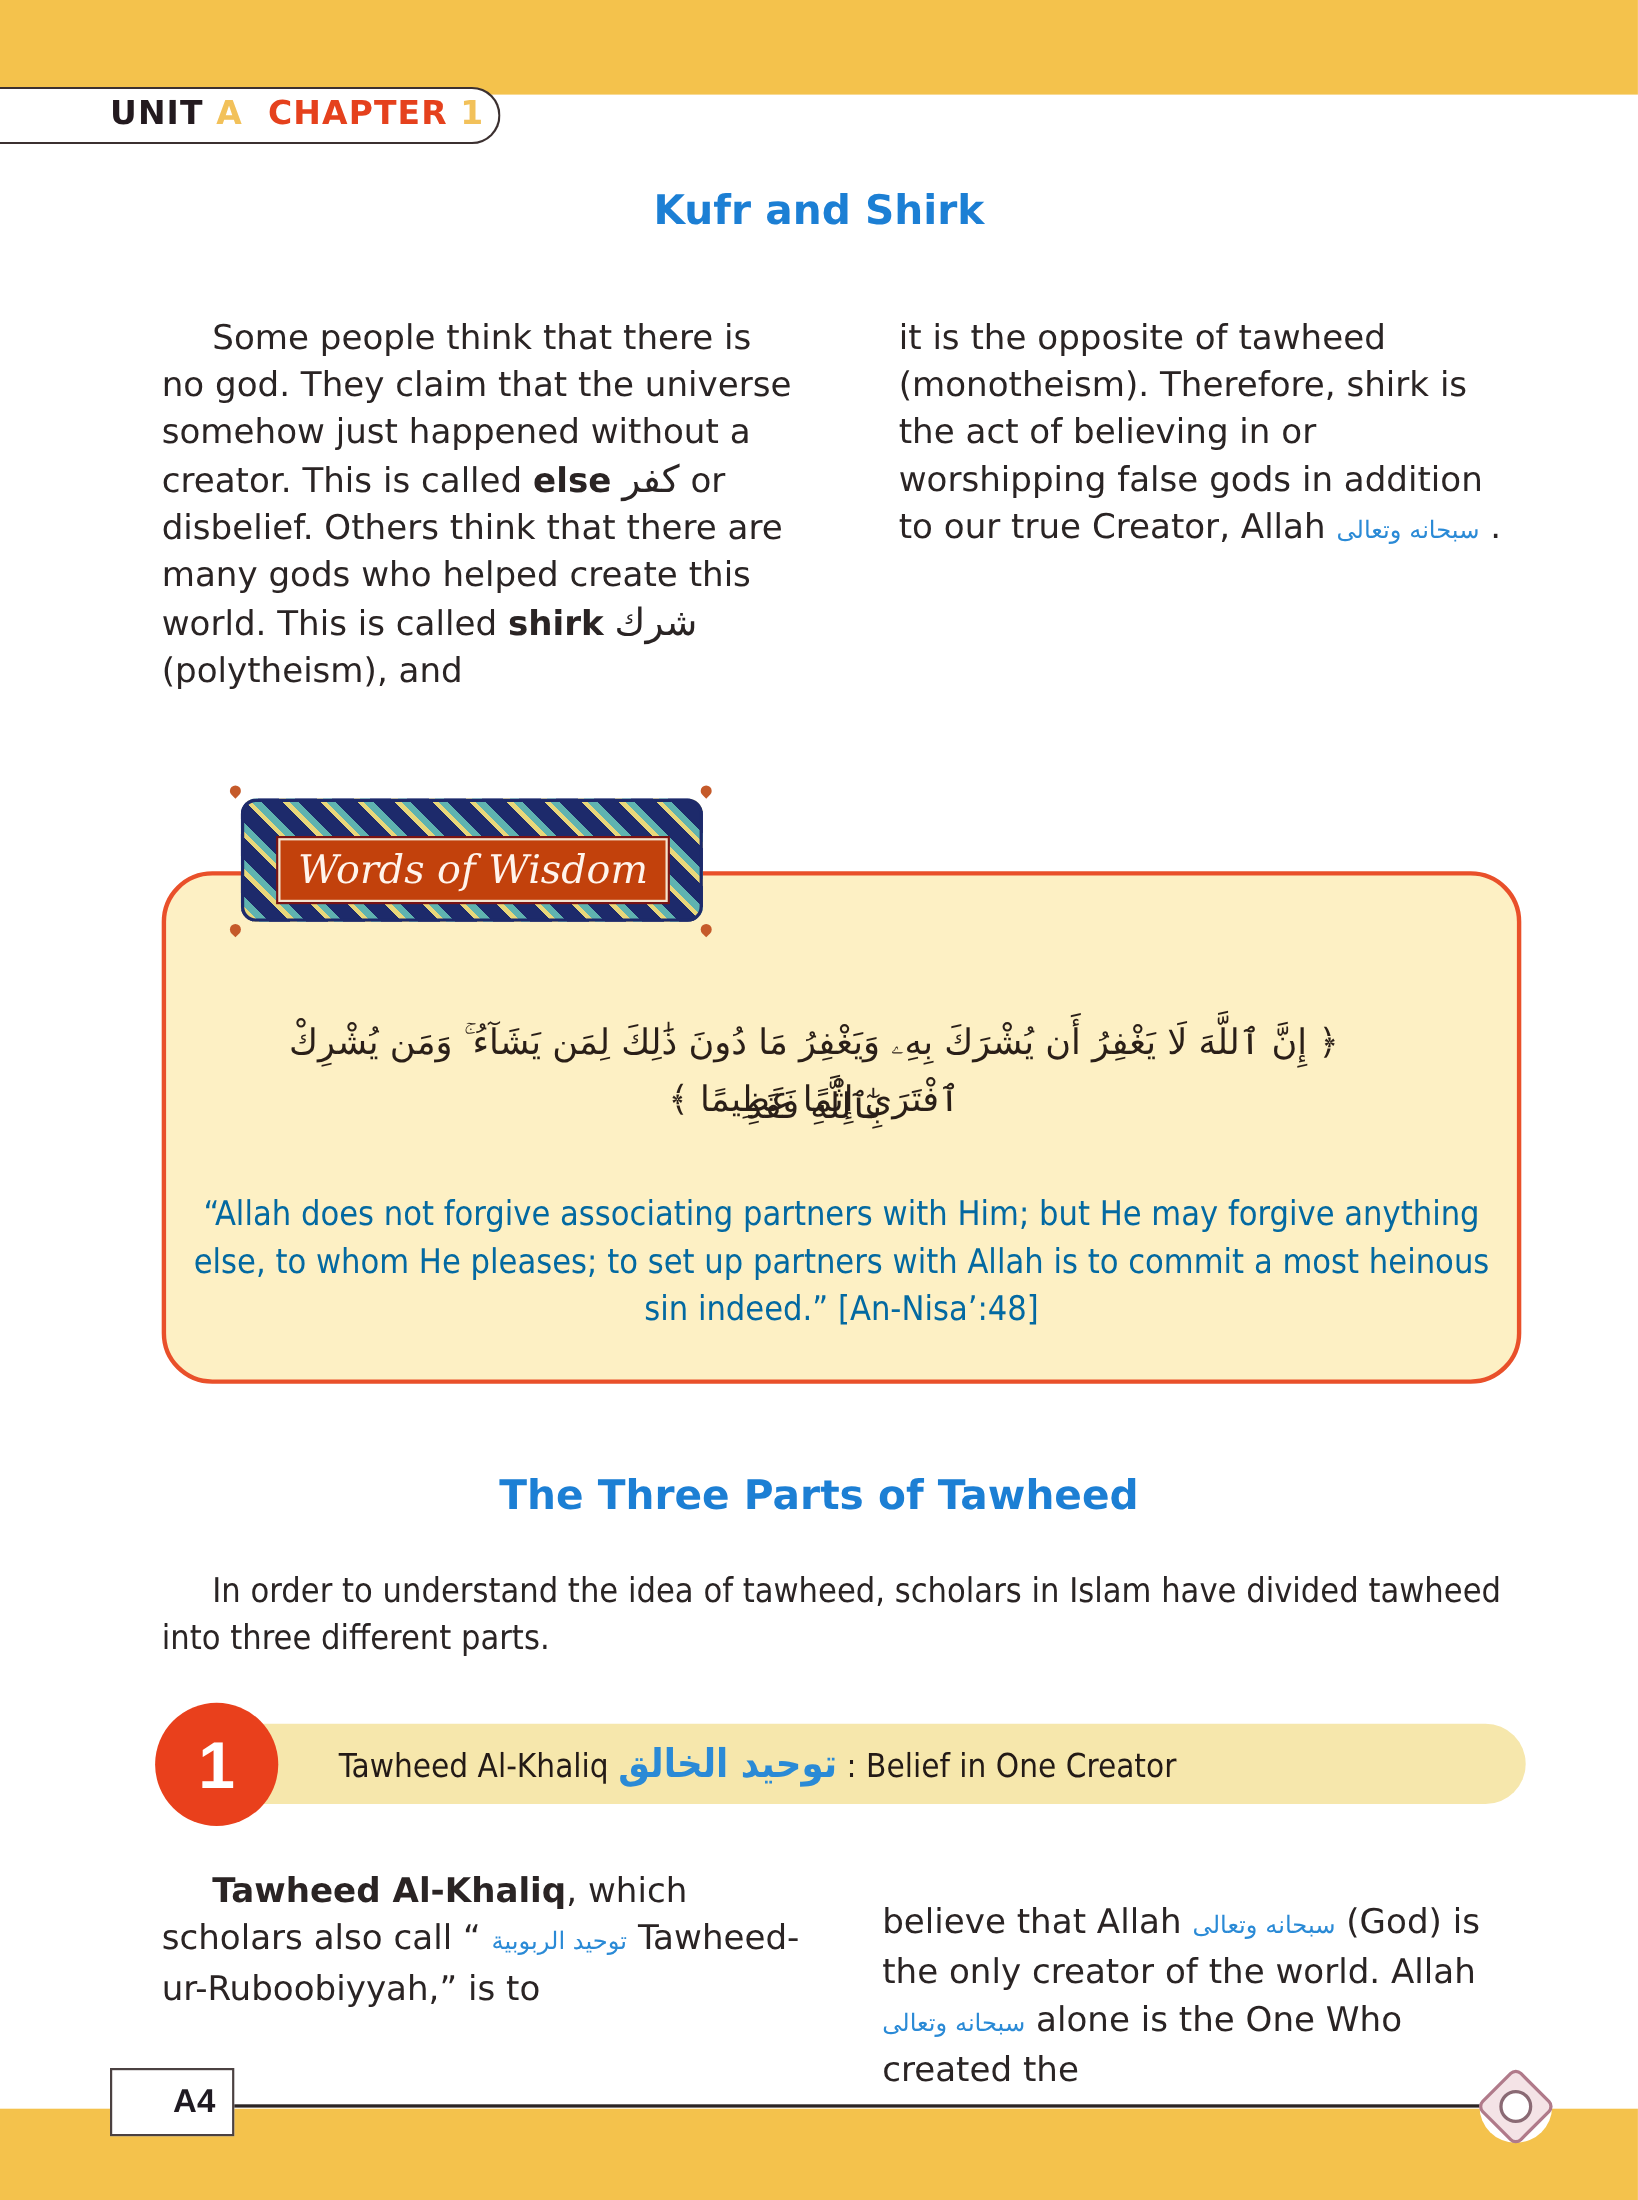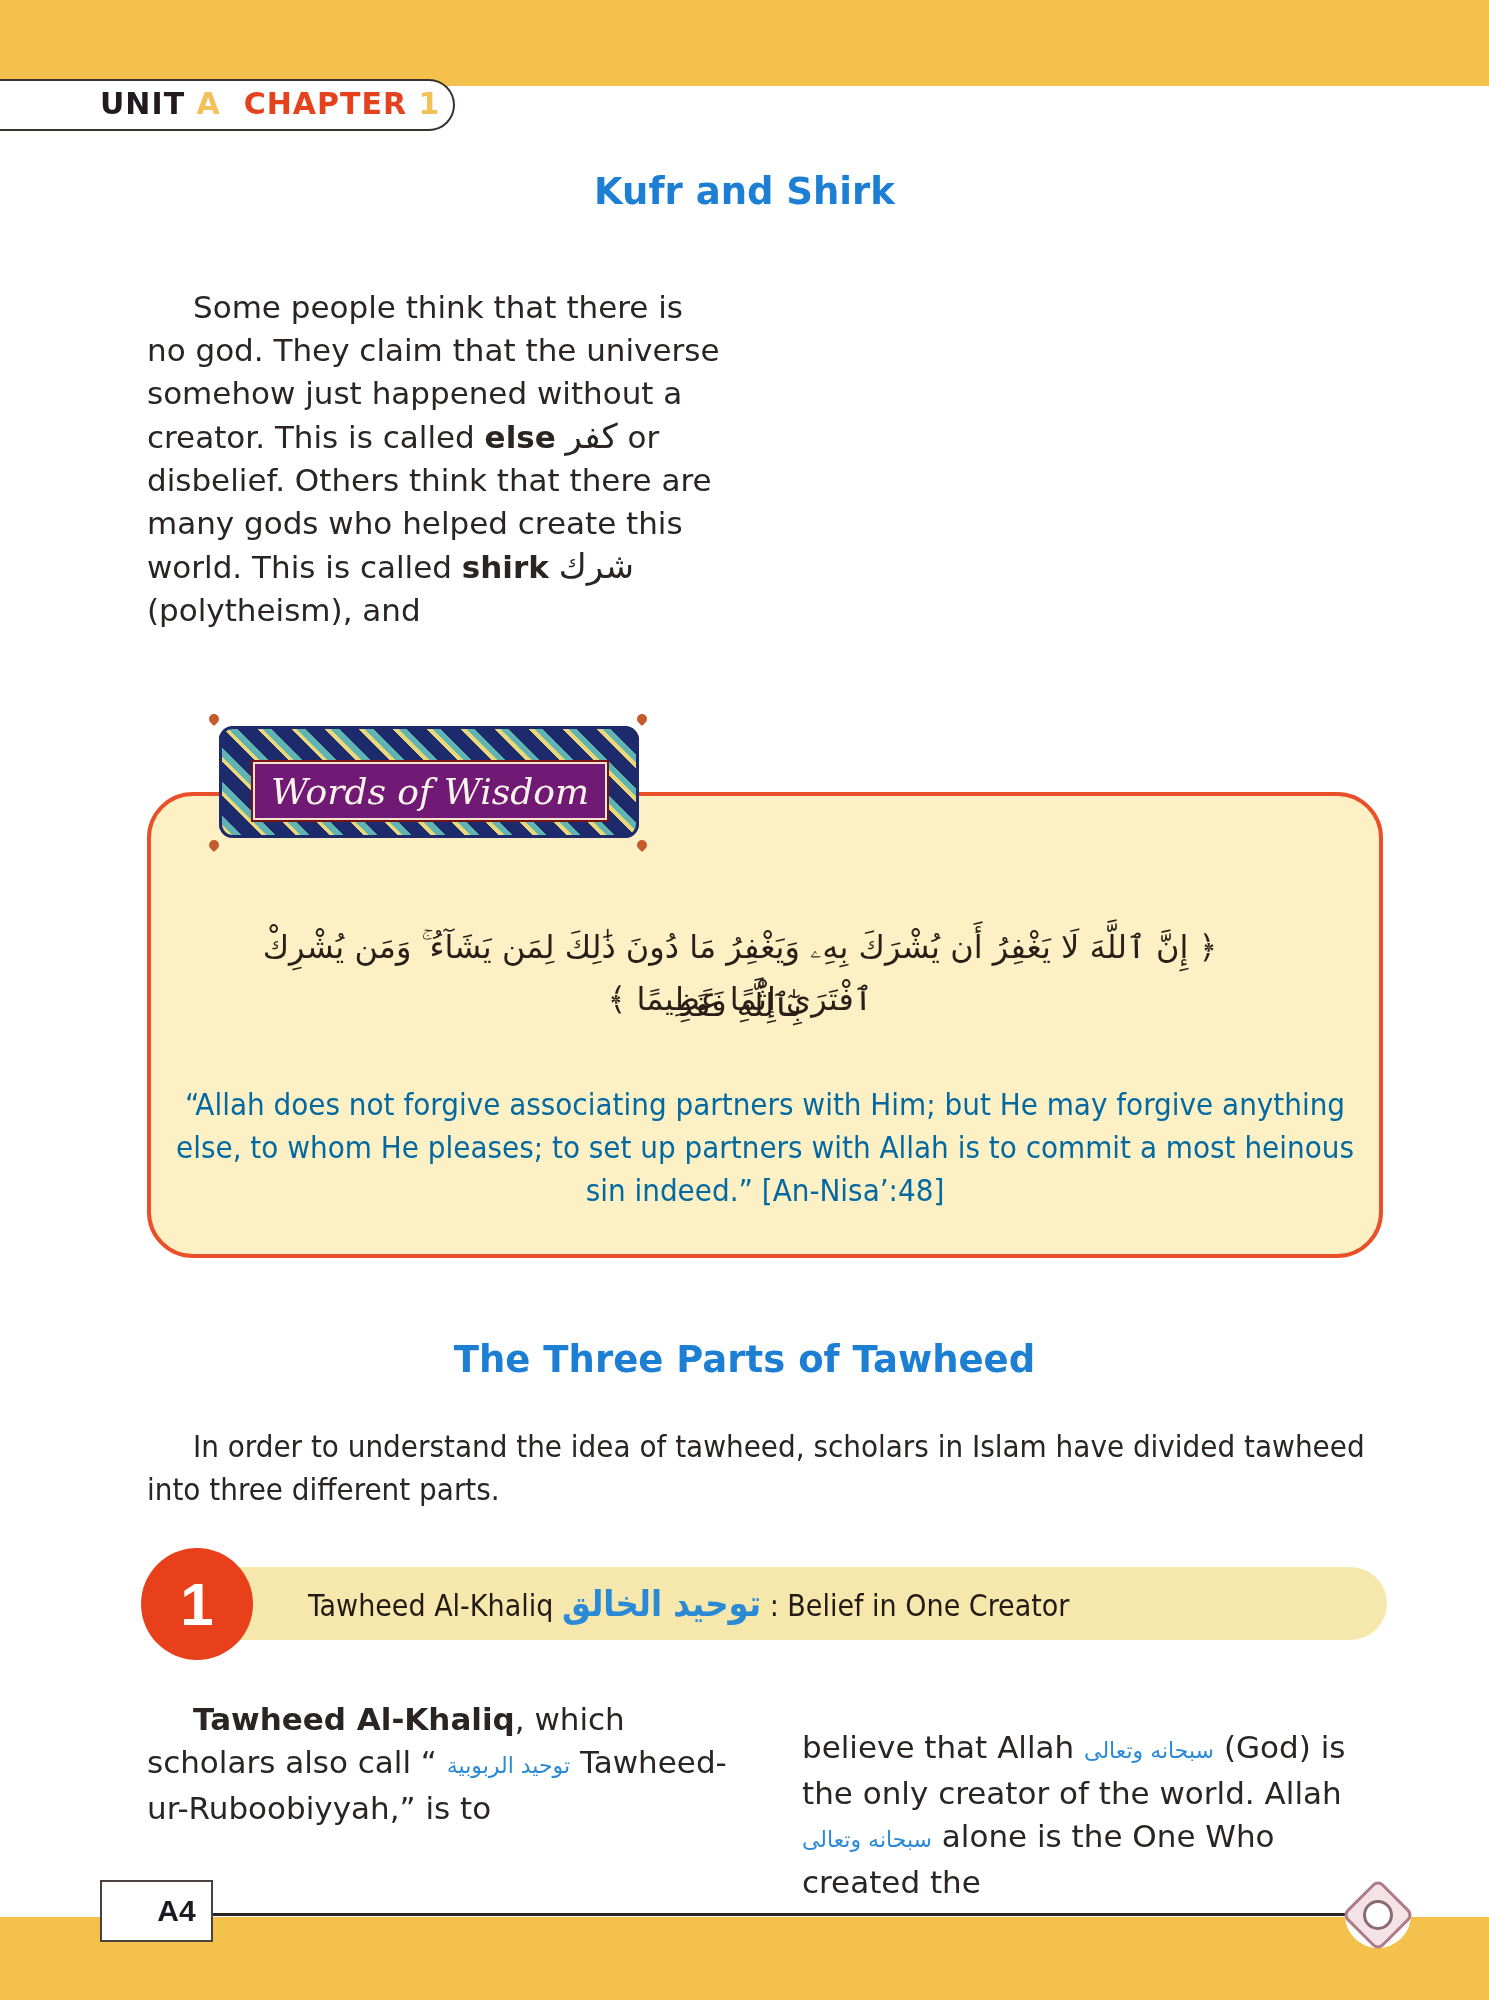--- a/index.html
+++ b/index.html
@@ -23,21 +23,21 @@
   b { font-weight:bold; }
 
   
   .wow-box { position:absolute; left:147px; top:792px; width:1236px; height:466px; background:#fdf0c4;
          border:4px solid #e9502a; border-radius:46px; box-sizing:border-box; }
   .wow-banner { position:absolute; left:205px; top:708px; width:450px; height:148px; }
   .wow-orn { position:absolute; left:14px; top:18px; width:420px; height:112px; border-radius:14px;
          background:
           repeating-linear-gradient(45deg, #1d2a6b 0 8px, #e9d77a 8px 12px, #5fb3b0 12px 18px, #1d2a6b 18px 24px);
          box-shadow: 0 0 0 3px #1d2a6b inset; }
-  .wow-plate { position:absolute; left:48px; top:54px; width:350px; height:54px; background:#701a75;
+  .wow-plate { position:absolute; left:48px; top:54px; width:350px; height:54px; background:#c2410c;
          border:2px solid #f3e4d0; box-shadow:0 0 0 2px #7a1414; display:flex; align-items:center; justify-content:center; }
   .wow-label { color:#fff4ec; font-family:"DejaVu Serif", serif; font-style:italic; font-size:36px; }
   .orn-dot { position:absolute; width:10px; height:10px; background:#c55a2a; border-radius:50% 50% 50% 0; transform:rotate(-45deg); }
 
   .quran-ar { position:absolute; left:230px; width:1020px; text-align:center; color:#2a1f18;
          font-size:32px; line-height:58px; direction:rtl; }
   .translation { position:absolute; left:170px; top:1083px; width:1190px; text-align:center;
          font-family:"DejaVu Sans Condensed","DejaVu Sans", sans-serif; font-stretch:condensed;
          font-size:31px; line-height:43px; color:#0369a1; }
 
@@ -76,20 +76,21 @@
   <span class="c-num">1</span>
 </div>
 
 <div class="h-title" style="top:170px;">Kufr and Shirk</div>
 
 <div class="col" style="left:147px; top:286px; width:580px;">
   <p class="indent"><span>Some people think that there is no god. They claim that the universe somehow just happened without a creator. This is called </span><b>else</b> <span class="ar ar-dark">كفر</span><span> or disbelief. Others think that there are many gods who helped create this world.  This is called </span><b>shirk</b> <span class="ar ar-dark">شرك</span><span> (polytheism), and</span></p>
 </div>
 
 <div class="col" style="left:817px; top:286px; width:570px;">
+  <p><span>it is the opposite of tawheed (monotheism). Therefore, shirk is the act of believing in or worshipping false gods in addition to our true Creator, Allah </span><span class="ar ar-blue">سبحانه وتعالى</span><span> .</span></p>
 </div>
 
 <div class="wow-box"></div>
 <div class="wow-banner">
   <div class="wow-orn"></div>
   <div class="orn-dot" style="left:4px; top:6px;"></div>
   <div class="orn-dot" style="left:432px; top:6px;"></div>
   <div class="orn-dot" style="left:4px; top:132px;"></div>
   <div class="orn-dot" style="left:432px; top:132px;"></div>
   <div class="wow-plate">

